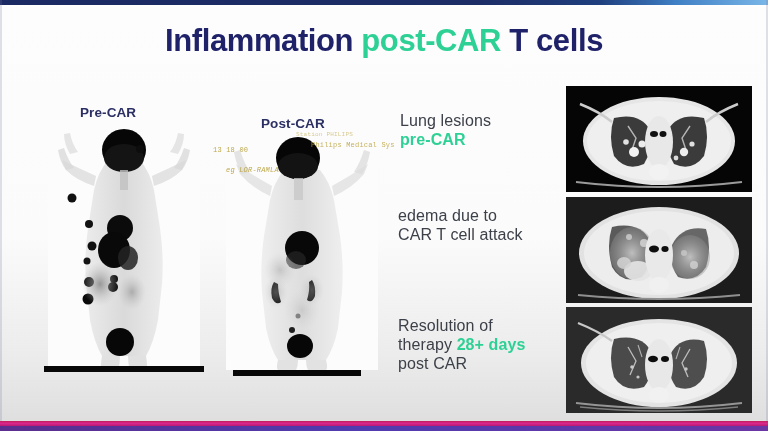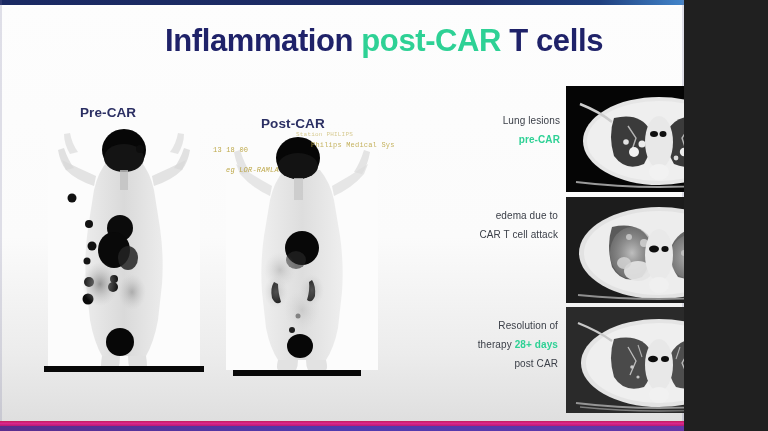--- a/index.html
+++ b/index.html
@@ -6,21 +6,21 @@
     margin: 0;
     padding: 0;
     background: #202020;
   }
   body {
     font-family: "Liberation Sans", sans-serif;
   }
 
   #slide {
     position: relative;
-    width: 684px;
+    width: 768px;
     height: 431px;
     overflow: hidden;
     background: linear-gradient(to bottom, #fdfdfd 0%, #fbfbfb 55%, #ececec 82%, #dddddd 100%);
   }
 
   
   .player-bar-top {
     position: absolute;
     left: 0; top: 0;
     width: 768px; height: 5px;
@@ -113,22 +113,22 @@
   }
   #dicom-time    { left: 213px; top: 146px; text-align: center; }
   #dicom-recon   { left: 226px; top: 166px; font-style: italic; }
   #dicom-vendor  { left: 311px; top: 141px; opacity: 0.82; }
   #dicom-station { left: 296px; top: 131px; opacity: 0.55; font-size: 6px; }
 
   
   .caption {
     position: absolute;
     width: 160px;
-    text-align: right;
-    font-size: 10px;
+    text-align: left;
+    font-size: 16px;
     line-height: 19px;
     color: #3c4049;
     letter-spacing: 0.1px;
   }
   .caption .green-bold {
     color: #2ed195;
     font-weight: bold;
   }
   #caption-1 { left: 400px; top: 111px; }
   #caption-2 { left: 398px; top: 206px; }

